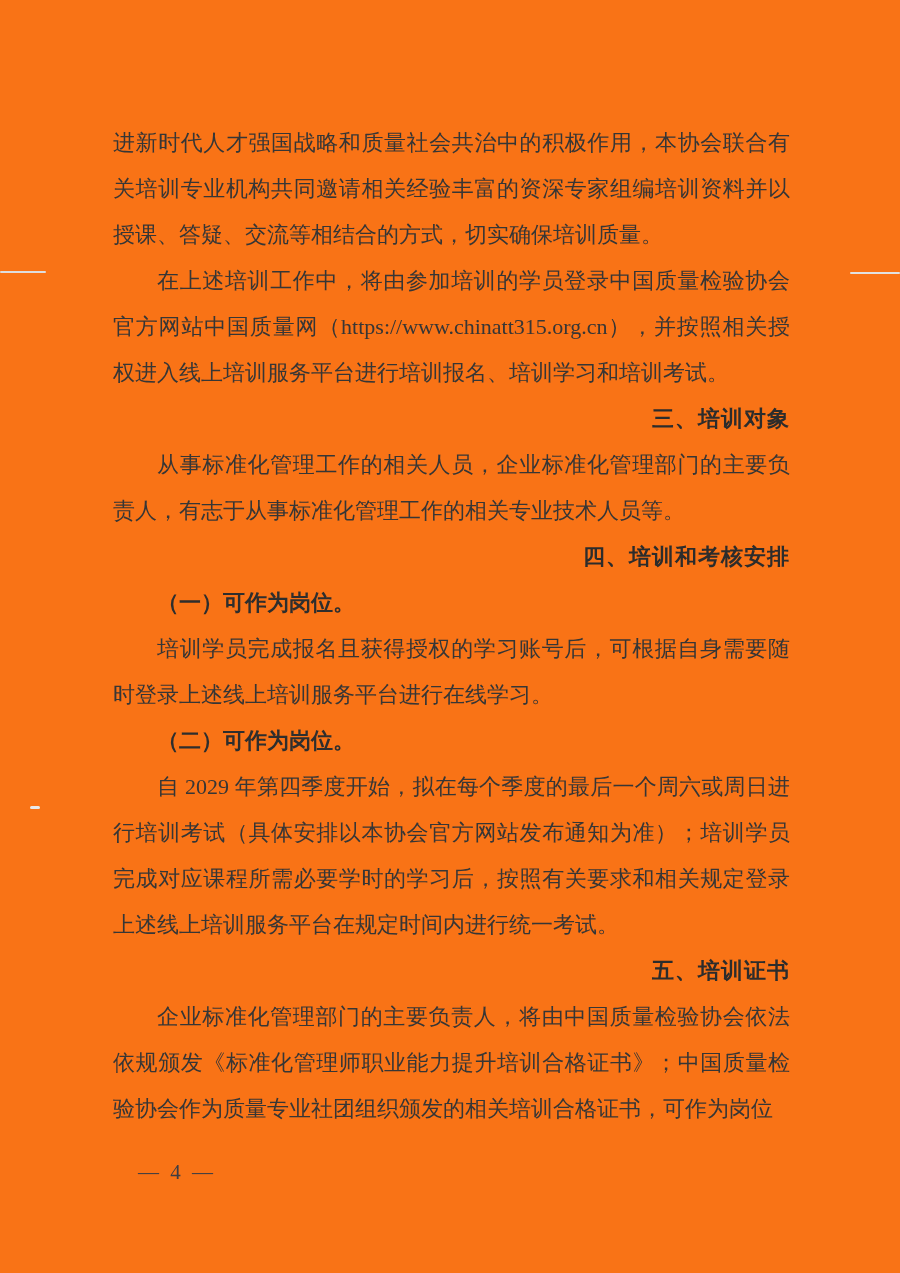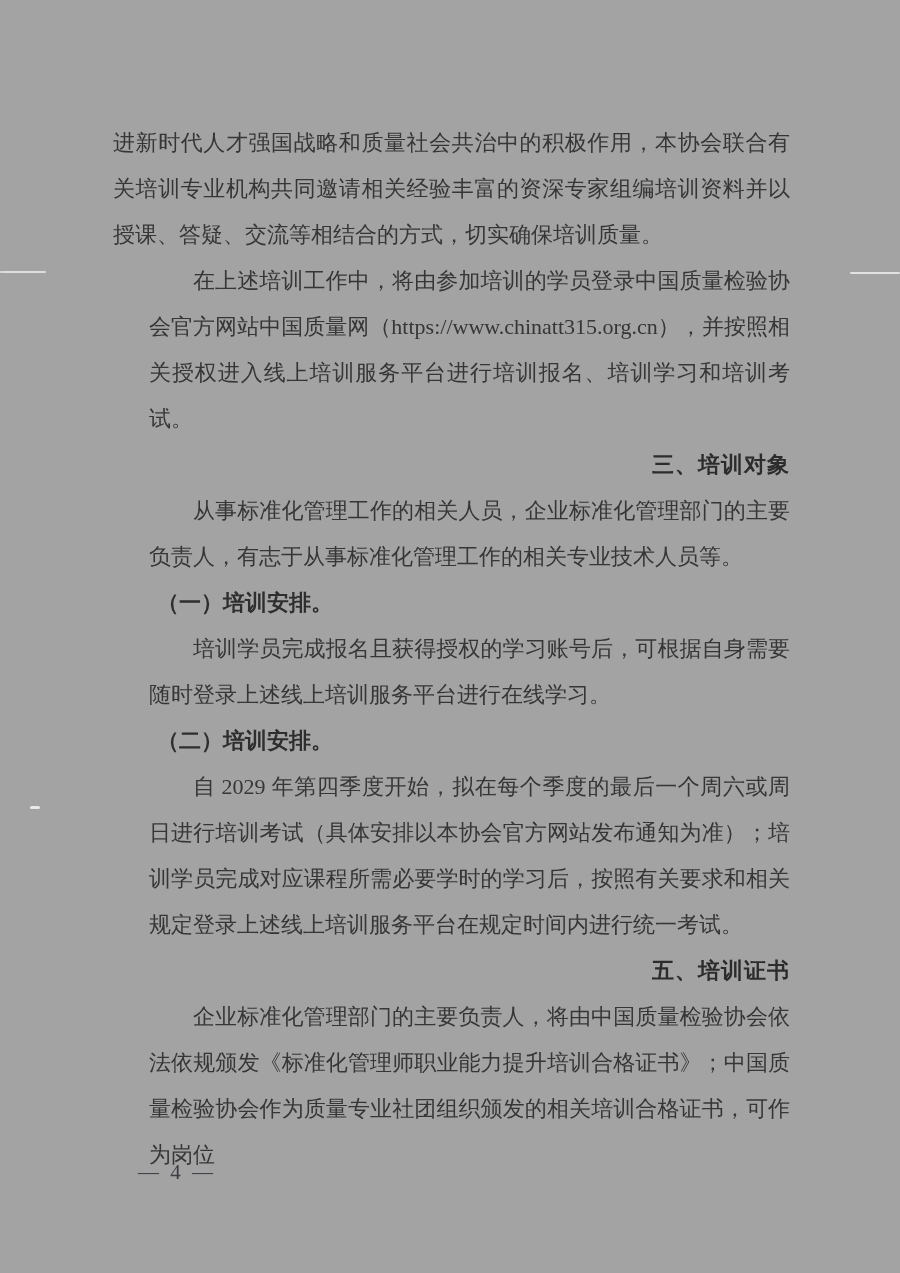--- a/index.html
+++ b/index.html
@@ -4,40 +4,39 @@
 <style>
   html, body {
     margin: 0;
     padding: 0;
     background: #ffffff;
   }
   .page {
     position: relative;
     width: 900px;
     height: 1273px;
-    background: #a3a3a3;
+    background: #f97316;
     overflow: hidden;
     font-family: "Liberation Serif", serif;
     color: #363636;
   }
   .content {
     position: absolute;
     left: 113px;
     top: 120px;
     width: 677px;
     font-size: 22px;
     line-height: 46px;
     text-align: justify;
   }
   .content p {
     margin: 0;
   }
   .body-par.indent {
     text-indent: 2em;
-    margin-left: 36px;
   }
   .section-heading {
     font-weight: bold;
     text-indent: 2em;
     text-align: right;
     color: #2c2c2c;
     font-family: "Liberation Sans", sans-serif;
     letter-spacing: 1px;
   }
   .sub-heading {
@@ -92,23 +91,24 @@
 
   <div class="scan-line-left"></div>
   <div class="scan-line-right"></div>
   <div class="scan-smudge"></div>
 
   <div class="content">
     <p class="body-par">进新时代人才强国战略和质量社会共治中的积极作用，本协会联合有关培训专业机构共同邀请相关经验丰富的资深专家组编培训资料并以授课、答疑、交流等相结合的方式，切实确保培训质量。</p>
     <p class="body-par indent">在上述培训工作中，将由参加培训的学员登录中国质量检验协会官方网站中国质量网（https://www.chinatt315.org.cn），并按照相关授权进入线上培训服务平台进行培训报名、培训学习和培训考试。</p>
     <p class="section-heading">三、培训对象</p>
     <p class="body-par indent">从事标准化管理工作的相关人员，企业标准化管理部门的主要负责人，有志于从事标准化管理工作的相关专业技术人员等。</p>
-    <p class="sub-heading">（一）培训安排。</p>
+    <p class="section-heading">四、培训和考核安排</p>
+    <p class="sub-heading">（一）可作为岗位。</p>
     <p class="body-par indent">培训学员完成报名且获得授权的学习账号后，可根据自身需要随时登录上述线上培训服务平台进行在线学习。</p>
-    <p class="sub-heading">（二）培训安排。</p>
+    <p class="sub-heading">（二）可作为岗位。</p>
     <p class="body-par indent">自 2029 年第四季度开始，拟在每个季度的最后一个周六或周日进行培训考试（具体安排以本协会官方网站发布通知为准）；培训学员完成对应课程所需必要学时的学习后，按照有关要求和相关规定登录上述线上培训服务平台在规定时间内进行统一考试。</p>
     <p class="section-heading">五、培训证书</p>
     <p class="body-par indent">企业标准化管理部门的主要负责人，将由中国质量检验协会依法依规颁发《标准化管理师职业能力提升培训合格证书》；中国质量检验协会作为质量专业社团组织颁发的相关培训合格证书，可作为岗位</p>
   </div>
 
   <div class="page-footer">— 4 —</div>
 
 </div>
 
 </body></html>

